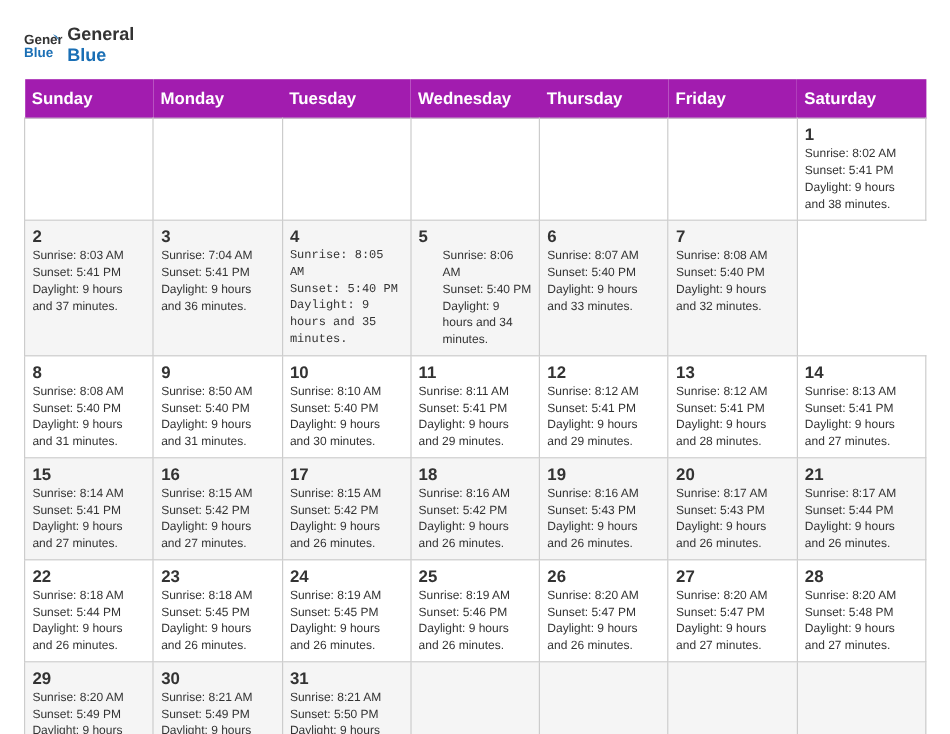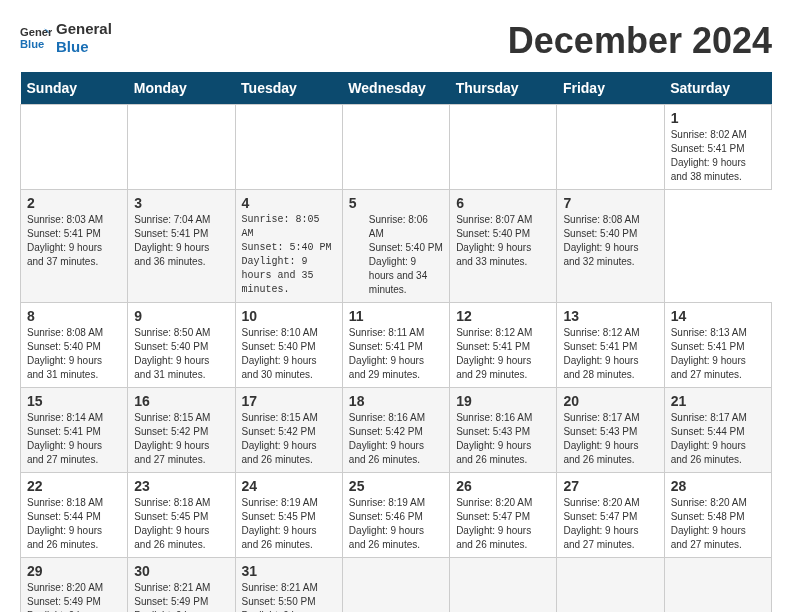--- a/index.html
+++ b/index.html
@@ -36,21 +36,21 @@
     .calendar-subtitle {
       font-size: 16px;
       color: #555;
     }
     table {
       width: 100%;
       border-collapse: collapse;
       font-size: 11px;
     }
     thead th {
-      background-color: #0c4a6e;
+      background-color: #a21caf;
       color: #fff;
       padding: 8px 6px;
       text-align: left;
       font-size: 14px;
       font-weight: bold;
     }
     tbody td {
       border: 1px solid #ccc;
       vertical-align: top;
       padding: 5px 6px;
@@ -91,21 +91,20 @@
       <text x="0" y="18" font-size="14" font-weight="bold" fill="#333">General</text>
       <text x="0" y="32" font-size="14" font-weight="bold" fill="#1a6fb5">Blue</text>
       <polygon points="30,8 38,16 34,10" fill="#1a6fb5"></polygon>
     </svg>
     <div style="line-height:1.2">
       <div style="font-size:15px;font-weight:bold;color:#333">General</div>
       <div style="font-size:15px;font-weight:bold;color:#1a6fb5">Blue</div>
     </div>
   </div>
   <div class="title-area">
-    <div class="calendar-title">December 2024</div>
   </div>
 </div>
 
 <table>
   <thead>
     <tr>
     <th>Sunday</th>
         <th>Monday</th>
         <th>Tuesday</th>
         <th>Wednesday</th>

